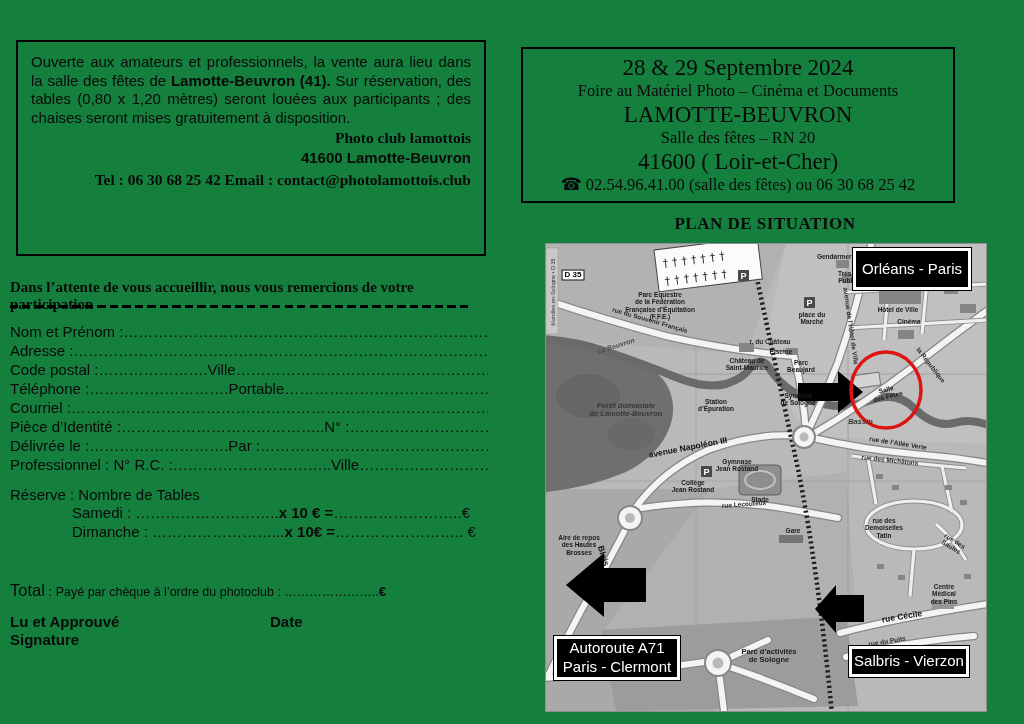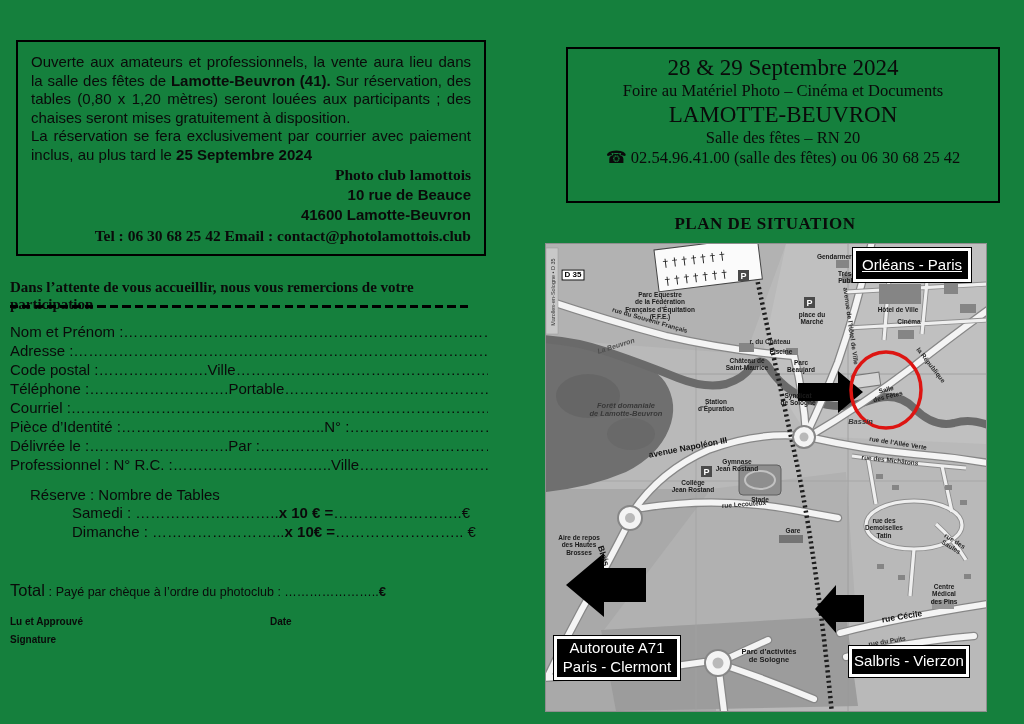--- a/index.html
+++ b/index.html
@@ -16,35 +16,35 @@
   .addr{font-weight:bold;font-size:15px;line-height:19.5px;}
   .tel{font-family:"Liberation Serif",serif;font-weight:bold;font-size:15.5px;line-height:23px;}
 
   .thanks{position:absolute;left:10px;top:279px;width:482px;
           font-family:"Liberation Serif",serif;font-weight:bold;font-size:15px;}
   .dashes{position:absolute;left:10px;top:305px;width:460px;height:3px;
           background:repeating-linear-gradient(90deg,#000 0 8px,transparent 8px 12.5px);}
 
   .form{position:absolute;left:10px;top:322px;width:478px;}
   .form-line{font-size:15px;line-height:19px;white-space:nowrap;overflow:hidden;width:478px;}
-  .reserve-title{font-size:15px;line-height:19px;margin-top:11px;margin-left:20px;}
+  .reserve-title{font-size:15px;line-height:19px;margin-top:11px;}
   .reserve-row{font-size:15px;line-height:18.5px;padding-left:62px;white-space:nowrap;overflow:hidden;}
 
   .total-line{position:absolute;left:10px;top:581px;white-space:nowrap;}
   .total-label{font-size:16.5px;}
   .total-sep{font-size:13px;}
   .total-small{font-size:12.5px;}
   .total-dots{font-size:12.5px;}
   .total-euro{font-size:13px;font-weight:bold;}
 
-  .approval{position:absolute;left:10px;top:613px;width:480px;font-weight:bold;font-size:10px;line-height:18px;}
+  .approval{position:absolute;left:10px;top:613px;width:480px;font-weight:bold;font-size:15px;line-height:18px;}
   .approval .date{position:absolute;left:260px;top:0;}
 
   
-  .event-box{position:absolute;left:566px;top:47px;width:434px;height:156px;border:2px solid #000;
+  .event-box{position:absolute;left:521px;top:47px;width:434px;height:156px;border:2px solid #000;
              box-sizing:border-box;text-align:center;padding-top:5px;
              font-family:"Liberation Serif",serif;}
   .ev-lg{font-size:23px;line-height:27px;}
   .ev-sm{font-size:16.5px;line-height:20px;}
   .phone-glyph{font-size:17px;margin-right:4px;}
 
   .plan-title{position:absolute;left:545px;top:214px;width:440px;text-align:center;
               font-family:"Liberation Serif",serif;font-weight:bold;font-size:17px;letter-spacing:.5px;}
 
   .map{position:absolute;left:545px;top:243px;width:440px;height:467px;background:#b9b9b9;
@@ -66,24 +66,22 @@
         font-size:15px;line-height:1.25;text-align:center;display:flex;align-items:center;justify-content:center;
         white-space:pre-line;box-sizing:border-box;}
 </style>
 </head>
 <body>
 
 <div id="page">
 
   <div class="info-box">
     <div class="info-par"><span>Ouverte aux amateurs et professionnels, la vente aura lieu dans la salle des fêtes de </span><span class="b">Lamotte-Beuvron (41).</span><span> Sur réservation, des tables (0,80 x 1,20 mètres) seront louées aux participants ; des chaises seront mises gratuitement à disposition.</span></div>
-    <div class="info-par"><span>La réservation se fera exclusivement par courrier avec paiement inclus, au plus tard le </span><span class="b">25 Septembre 2024</span></div>
     <div class="center-block">
       <div class="club-name">Photo club lamottois</div>
-      <div class="addr">10 rue de Beauce</div>
       <div class="addr">41600 Lamotte-Beuvron</div>
       <div class="tel">Tel : 06 30 68 25 42   Email  :  contact@photolamottois.club</div>
     </div>
   </div>
 
   <div class="thanks">Dans l’attente de vous accueillir, nous vous remercions de votre participation</div>
   <div class="dashes"></div>
 
   <div class="form">
     <div id="form-lines">
@@ -111,20 +109,21 @@
     <span>Lu et Approuvé</span>
     <span class="date">Date</span>
     <div>Signature</div>
   </div>
 
   <div class="event-box" id="event-box">
       <div class="ev-lg"><span>28 &amp;  29 Septembre 2024</span></div>
       <div class="ev-sm"><span>Foire au Matériel Photo – Cinéma et Documents</span></div>
       <div class="ev-lg"><span>LAMOTTE-BEUVRON</span></div>
       <div class="ev-sm"><span>Salle des fêtes – RN 20</span></div>
+      <div class="ev-lg"><span>41600 ( Loir-et-Cher)</span></div>
       <div class="ev-sm"><span class="phone-glyph">☎</span><span>02.54.96.41.00 (salle des fêtes) ou 06 30 68 25 42</span></div>
     </div>
 
   <div class="plan-title">PLAN DE SITUATION</div>
 
   <div class="map">
     <svg viewBox="0 0 440 467" width="440" height="467">
 
       <rect width="440" height="467" fill="#b9b9b9"></rect>
       <polygon points="0,0 240,0 200,110 0,95" fill="#b2b2b2"></polygon>
@@ -306,20 +305,20 @@
         <span class="mlabel road" style="left: 407px; top: 300px; transform: translate(-50%, -50%) rotate(32deg);">rue des Saules</span>
         <span class="mlabel poi" style="left: 398px; top: 350px; transform: translate(-50%, -50%) rotate(0deg);">Centre Médical
 des Pins</span>
         <span class="mlabel roadbig" style="left: 356px; top: 373px; transform: translate(-50%, -50%) rotate(-9deg);">rue   Cécile</span>
         <span class="mlabel road" style="left: 341px; top: 397px; transform: translate(-50%, -50%) rotate(-9deg);">rue  du  Puits</span>
         <span class="mlabel poi2" style="left: 223px; top: 412px; transform: translate(-50%, -50%) rotate(0deg);">Parc d’activités
 de Sologne</span>
         <span class="mlabel edge" style="left: 7px; top: 48px; transform: translate(-50%, -50%) rotate(-90deg);">Marolles-en-Sologne • D 35</span>
       </div>
     <div id="map-signs">
-        <div class="sign" style="left: 307px; top: 4px; width: 118px; height: 34px; text-decoration: underline;">Orléans - Paris</div>
+        <div class="sign" style="left: 307px; top: 4px; width: 118px; height: 42px;">Orléans - Paris</div>
         <div class="sign" style="left: 8px; top: 392px; width: 126px; height: 44px;">Autoroute A71
 Paris - Clermont</div>
         <div class="sign" style="left: 303px; top: 402px; width: 120px; height: 31px;">Salbris - Vierzon</div>
       </div>
   </div>
 
 </div>
 
 </body></html>

